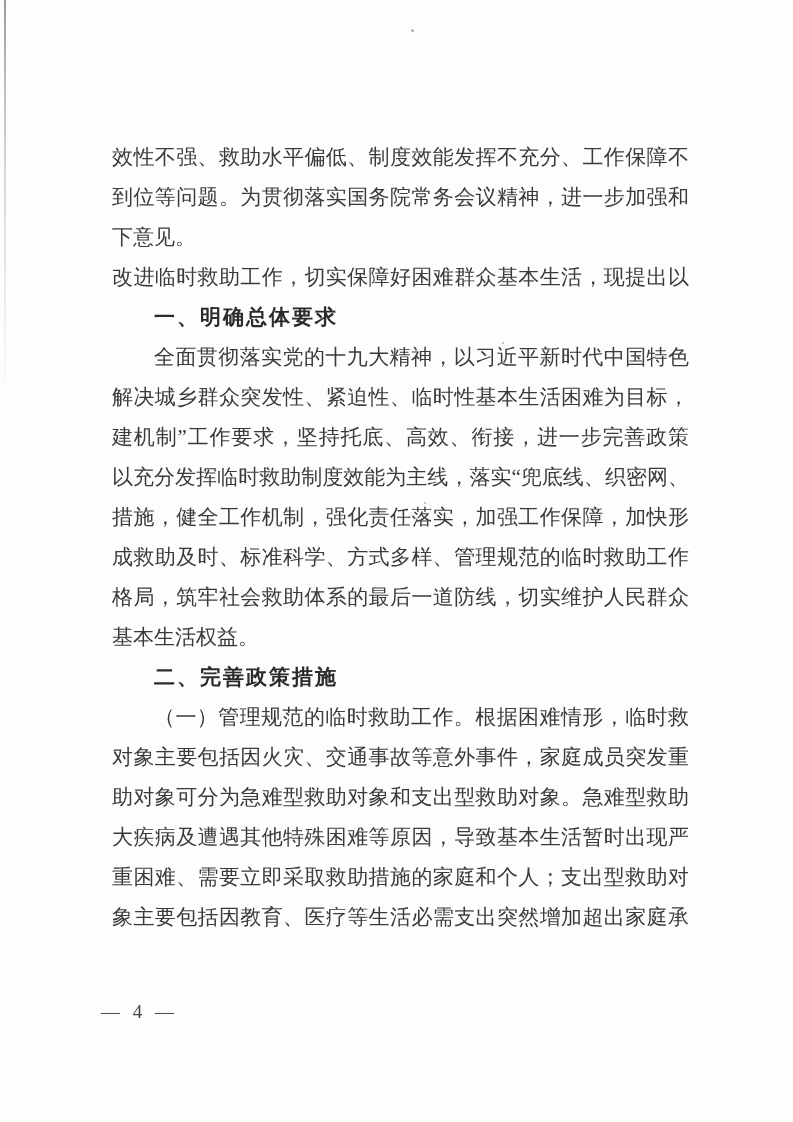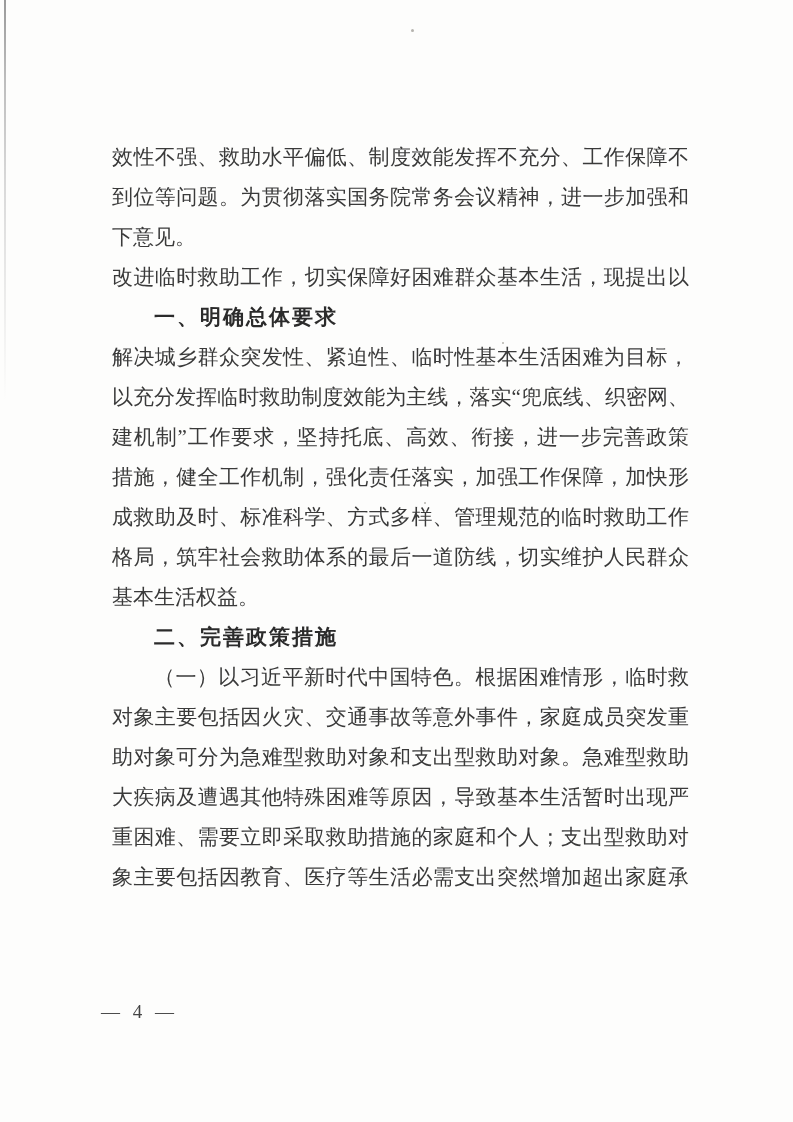--- a/index.html
+++ b/index.html
@@ -88,29 +88,30 @@
   <div class="speck speck-1"></div>
   <div class="speck speck-2"></div>
   <div class="speck speck-3"></div>
 
   <div class="textblock">
     <div class="line fill">效性不强、救助水平偏低、制度效能发挥不充分、工作保障不</div>
     <div class="line fill">到位等问题。为贯彻落实国务院常务会议精神，进一步加强和</div>
     <div class="line end">下意见。</div>
     <div class="line fill">改进临时救助工作，切实保障好困难群众基本生活，现提出以</div>
     <div class="line head">一、明确总体要求</div>
+    <div class="line fill indent">全面贯彻落实党的十九大精神，以习近平新时代中国特色</div>
     <div class="line fill">解决城乡群众突发性、紧迫性、临时性基本生活困难为目标，</div>
+    <div class="line fill">建机制”工作要求，坚持托底、高效、衔接，进一步完善政策</div>
     <div class="line fill">以充分发挥临时救助制度效能为主线，落实“兜底线、织密网、</div>
-    <div class="line fill">建机制”工作要求，坚持托底、高效、衔接，进一步完善政策</div>
     <div class="line fill">措施，健全工作机制，强化责任落实，加强工作保障，加快形</div>
     <div class="line fill">成救助及时、标准科学、方式多样、管理规范的临时救助工作</div>
     <div class="line fill">格局，筑牢社会救助体系的最后一道防线，切实维护人民群众</div>
     <div class="line end">基本生活权益。</div>
     <div class="line head">二、完善政策措施</div>
-    <div class="line fill indent">（一）以习近平新时代中国特色。根据困难情形，临时救</div>
+    <div class="line fill indent">（一）管理规范的临时救助工作。根据困难情形，临时救</div>
     <div class="line fill">对象主要包括因火灾、交通事故等意外事件，家庭成员突发重</div>
     <div class="line fill">助对象可分为急难型救助对象和支出型救助对象。急难型救助</div>
     <div class="line fill">大疾病及遭遇其他特殊困难等原因，导致基本生活暂时出现严</div>
     <div class="line fill">重困难、需要立即采取救助措施的家庭和个人；支出型救助对</div>
     <div class="line fill">象主要包括因教育、医疗等生活必需支出突然增加超出家庭承</div>
   </div>
 
   <div class="pagenum">— 4 —</div>
 
 </div>

